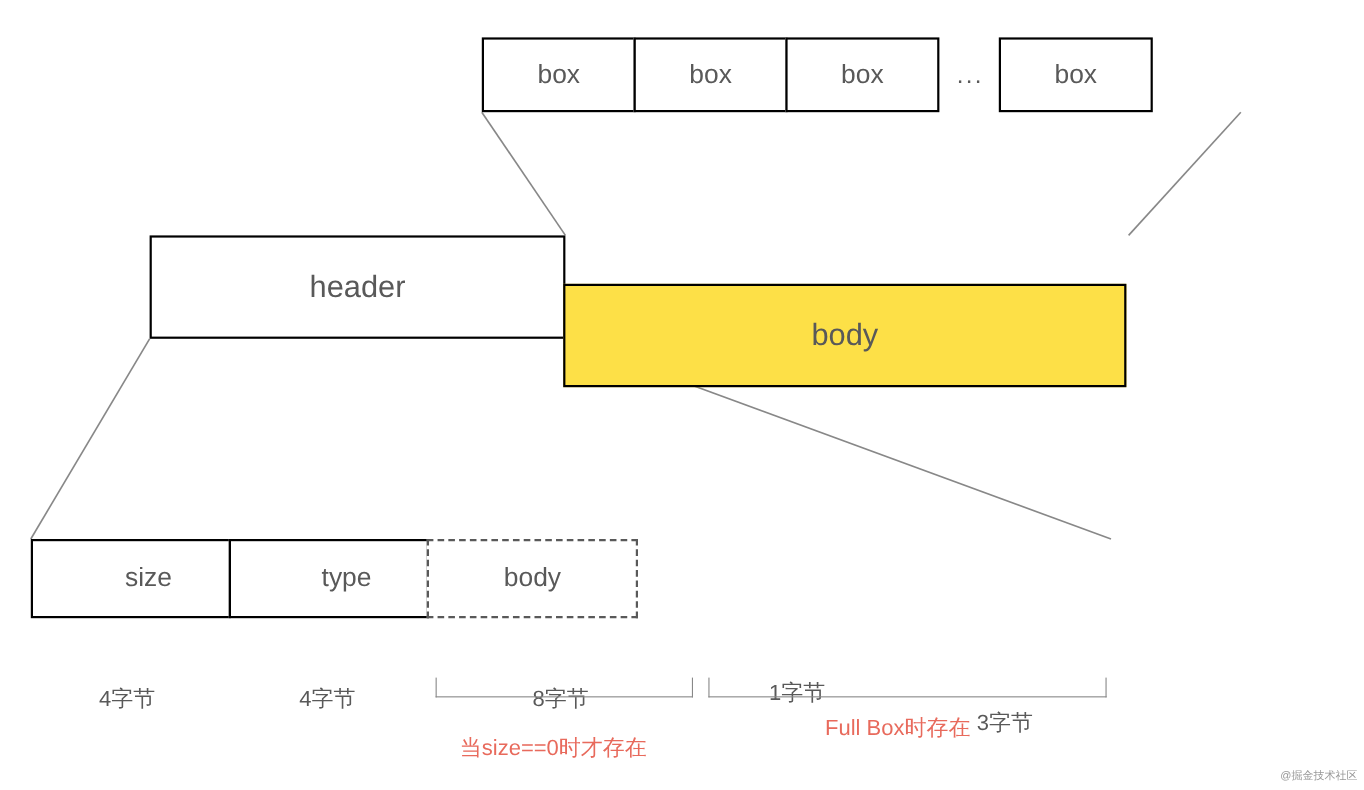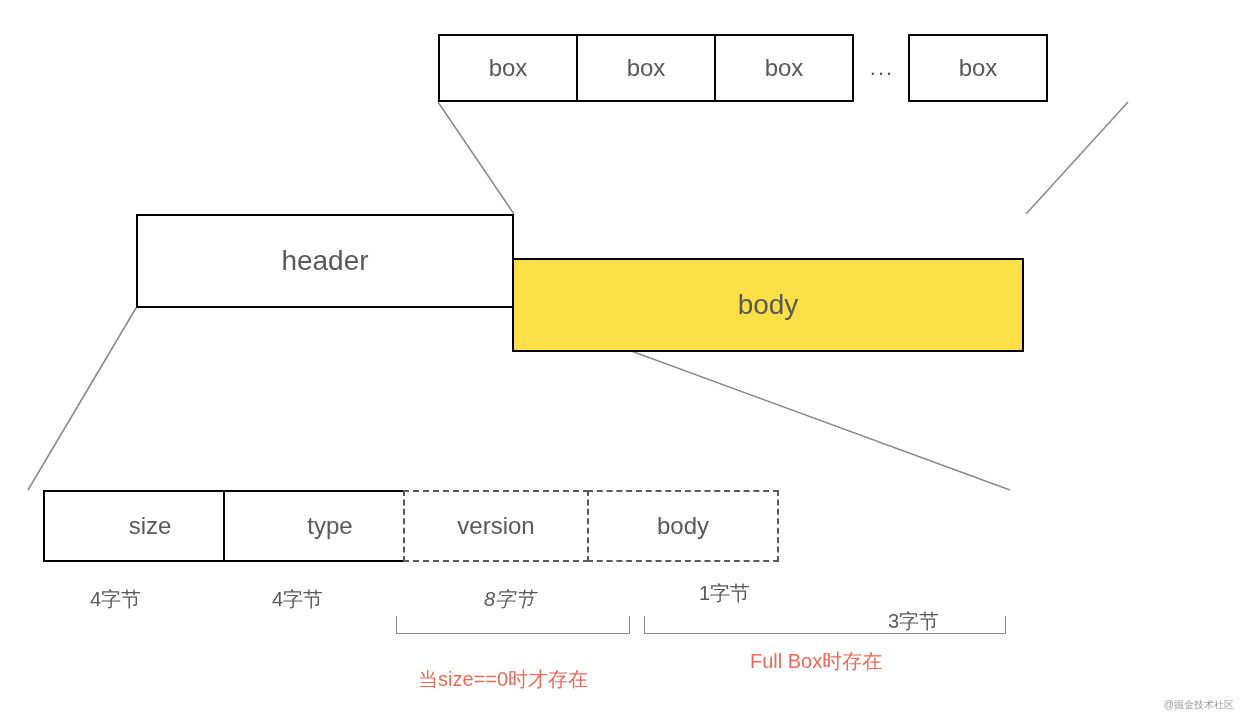--- a/index.html
+++ b/index.html
@@ -50,31 +50,32 @@
     .mid-row .box-cell { height: 94px; font-size: 28px; }
     .mid-row .header-cell { width: 378px; }
     .mid-row .body-cell { width: 512px; margin-left: -2px; }
     .bottom-row {
       position: absolute;
       top: 490px;
       left: 28px;
       display: flex;
     }
     .bottom-row .box-cell { height: 72px; margin-left: -2px; font-size: 24px; }
-    .bottom-row .box-cell:first-child { margin-left: 15px; padding-left: 32px; }
+    .bottom-row .box-cell:first-child { margin-left: 0; padding-left: 32px; }
     .c-size { width: 182px; }
     .c-type { width: 182px; padding-left: 32px; }
     .c-largesize { width: 246px; }
     .c-version { width: 186px; }
     .c-flags { width: 192px; }
     .byte-label {
       position: absolute;
       font-size: 20px;
       color: #595959;
       text-align: center;
+      margin-top: 36px;
     }
     .bracket {
       position: absolute;
       border-left: 1.5px solid #888;
       border-right: 1.5px solid #888;
       border-bottom: 1.5px solid #888;
       height: 18px;
     }
     .note {
       position: absolute;
@@ -115,27 +116,26 @@
 </div>
 
 <div class="mid-row">
   <div class="box-cell header-cell">header</div>
   <div class="box-cell body-cell shaded">body</div>
 </div>
 
 <div class="bottom-row">
   <div class="box-cell c-size">size</div>
   <div class="box-cell c-type">type</div>
-  <div class="box-cell c-version dashed">version</div>
   <div class="box-cell c-flags dashed">body</div>
 </div>
 
 <div class="byte-label" style="left:90px; top:586px;">4字节</div>
 <div class="byte-label" style="left:272px; top:586px;">4字节</div>
-<div class="byte-label" style="left:484px; top:586px;font-style:italic;">8字节</div>
+<div class="byte-label" style="left:484px; top:586px;">8字节</div>
 <div class="byte-label" style="left:699px; top:580px;">1字节</div>
 <div class="byte-label" style="left:888px; top:608px;">3字节</div>
 
 <div class="bracket" style="left:396px; width:234px; top:616px;"></div>
 <div class="bracket" style="left:644px; width:362px; top:616px;"></div>
 
 <div class="note" style="left:418px; top:648px;margin-top:18px;">当size==0时才存在</div>
 <div class="note" style="left:750px; top:648px;text-align:center;">Full Box时存在</div>
 
 <div class="watermark">@掘金技术社区</div>

